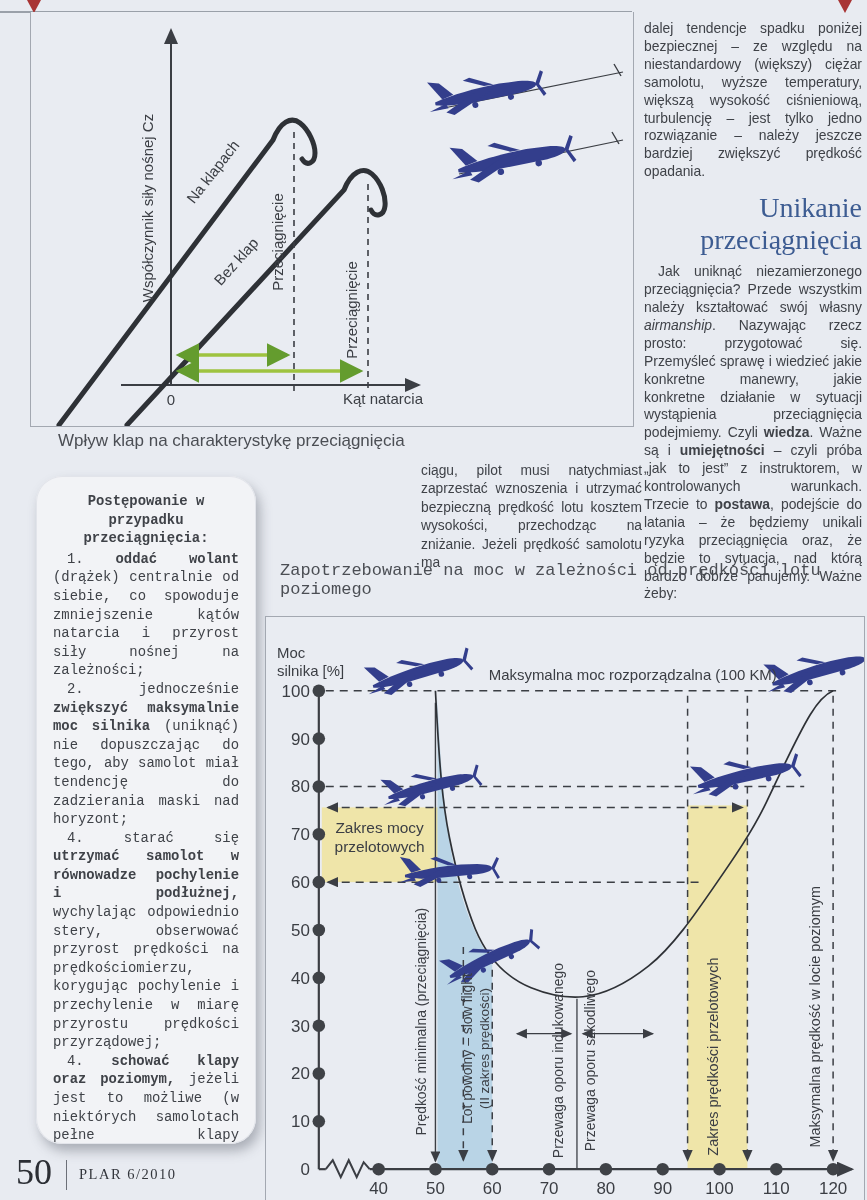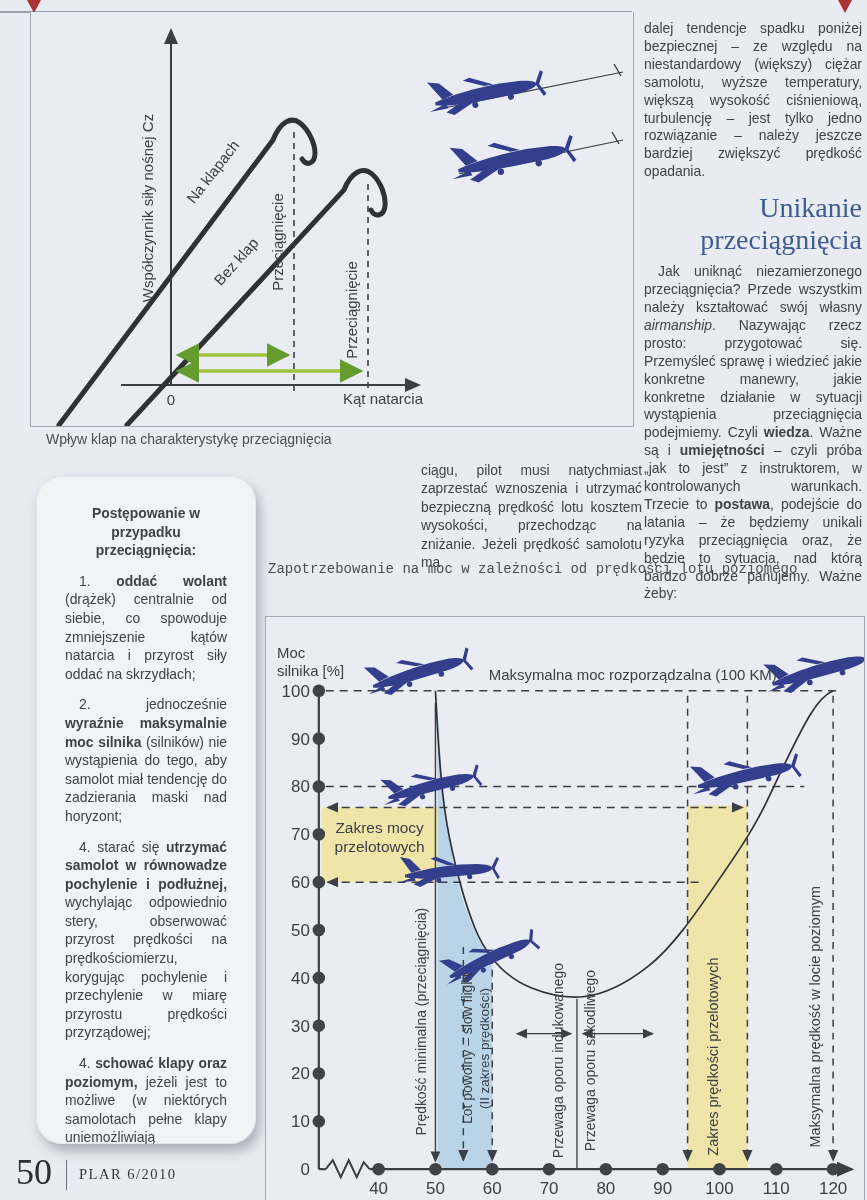--- a/index.html
+++ b/index.html
@@ -6,36 +6,36 @@
   .page{position:relative;width:867px;height:1200px;background:#e8ebf1;overflow:hidden;
         font-family:"Liberation Sans",sans-serif;color:#3f4248;}
   .topline{position:absolute;left:0;top:11px;width:632px;height:2px;background:#9aa0a9;}
   .regmark{position:absolute;top:0;width:0;height:0;border-left:7px solid transparent;
            border-right:7px solid transparent;border-top:13px solid #a83434;}
   .regmark.left{left:27px;} .regmark.right{left:838px;}
   .chartbox{position:absolute;background:#e9ecf2;}
   .chartbox.top{left:30px;top:12px;width:602px;height:414px;
                 border-left:1px solid #a3a8b1;border-right:1px solid #a3a8b1;border-bottom:1px solid #a3a8b1;}
   .chartbox.bottom{left:265px;top:616px;width:598px;height:612px;border:1px solid #a3a8b1;}
-  .caption{position:absolute;font-size:14px;color:#4b4e54;}
+  .caption{position:absolute;font-size:17px;color:#4b4e54;margin-left:12px;}
   .cap1{left:46px;top:431px;} .cap2{left:268px;top:561px;font-family:Liberation Mono, monospace;}
   .col{position:absolute;text-align:justify;}
   .right-col{left:644px;top:20px;width:218px;height:580px;overflow:hidden;
              font-size:13.9px;line-height:17.9px;}
   .right-col p{margin:0;}
   .right-col h2{font-family:"Liberation Serif",serif;font-weight:normal;color:#3d5c92;
                 font-size:28px;line-height:32px;margin:11px 0 7px 0;text-align:right;}
   .indent{text-indent:14px;}
   .mid-col{left:421px;top:462px;width:221px;font-size:13.8px;line-height:18.4px;}
   .mid-col p{margin:0;}
   .pbox{position:absolute;left:36px;top:476px;width:186px;height:636px;padding:16px 17px;
         background:#f2f3f6;border-radius:26px;overflow:hidden;
         box-shadow:4px 7px 12px rgba(70,75,90,.38), inset 0 0 0 1px #e2e4ea;
         font-size:13.9px;line-height:18.6px;text-align:justify;}
-  .pbox p{margin:12px;}
+  .pbox p{margin:0;font-family:Liberation Mono, monospace;}
   .ptitle{font-weight:bold;text-align:center !important;text-indent:0 !important;margin-bottom:2px !important;}
   .footer{position:absolute;left:16px;top:1152px;display:flex;align-items:flex-start;}
   .pageno{font-family:"Liberation Serif",serif;font-size:36px;color:#2b2e34;line-height:40px;}
   .fdiv{width:1px;height:30px;background:#6c7078;margin:8px 12px 0 14px;}
   .mag{font-family:"Liberation Serif",serif;font-size:14.5px;letter-spacing:1.5px;color:#33363c;margin-top:14px;}
   svg{display:block;}
   svg text{font-family:"Liberation Sans",sans-serif;fill:#3b3e44;}
 </style>
 </head>
 <body>
@@ -98,22 +98,22 @@
 
   <div class="col right-col">
     <p>dalej tendencje spadku poniżej bezpiecznej – ze względu na niestandardowy (większy) ciężar samolotu, wyższe temperatury, większą wysokość ciśnieniową, turbulencję – jest tylko jedno rozwiązanie – należy jeszcze bardziej zwiększyć prędkość opadania.</p>
     <h2>Unikanie przeciągnięcia</h2>
     <p class="indent"><span>Jak uniknąć niezamierzonego przeciągnięcia? Przede wszystkim należy kształtować swój własny </span><span style="font-style: italic;">airmanship</span><span>. Nazywając rzecz prosto: przygotować się. Przemyśleć sprawę i wiedzieć jakie konkretne manewry, jakie konkretne działanie w sytuacji wystąpienia przeciągnięcia podejmiemy. Czyli </span><span style="font-weight: 700;">wiedza</span><span>. Ważne są i </span><span style="font-weight: 700;">umiejętności</span><span> – czyli próba „jak to jest” z instruktorem, w kontrolowanych warunkach. Trzecie to </span><span style="font-weight: 700;">postawa</span><span>, podejście do latania – że będziemy unikali ryzyka przeciągnięcia oraz, że będzie to sytuacja, nad którą bardzo dobrze panujemy. Ważne żeby:</span></p>
 
   </div>
 
   <div class="pbox">
     <p class="ptitle">Postępowanie w przypadku przeciągnięcia:</p>
-    <p class="indent"><span>1. </span><span style="font-weight: 700;">oddać wolant</span><span> (drążek) centralnie od siebie, co spowoduje zmniejszenie kątów natarcia i przyrost siły oddać na skrzydłach;</span></p>
-    <p class="indent"><span>2. jednocześnie </span><span style="font-weight: 700;">wyraźnie maksymalnie moc silnika</span><span> (silników) nie wystąpienia do tego, aby samolot miał tendencję do zadzierania maski nad horyzont;</span></p>
+    <p class="indent"><span>1. </span><span style="font-weight: 700;">oddać wolant</span><span> (drążek) centralnie od siebie, co spowoduje zmniejszenie kątów natarcia i przyrost siły nośnej na zależności;</span></p>
+    <p class="indent"><span>2. jednocześnie </span><span style="font-weight: 700;">zwiększyć maksymalnie moc silnika</span><span> (uniknąć) nie dopuszczając do tego, aby samolot miał tendencję do zadzierania maski nad horyzont;</span></p>
     <p class="indent"><span>4. starać się </span><span style="font-weight: 700;">utrzymać samolot w równowadze pochylenie i podłużnej,</span><span> wychylając odpowiednio stery, obserwować przyrost prędkości na prędkościomierzu, korygując pochylenie i przechylenie w miarę przyrostu prędkości przyrządowej;</span></p>
     <p class="indent"><span>4. </span><span style="font-weight: 700;">schować klapy oraz poziomym,</span><span> jeżeli jest to możliwe (w niektórych samolotach pełne klapy uniemożliwiają jakiekolwiek wznoszenie). W trakcie chowania podwozia mogą zmienić się wyraźnie siły na drążku, co wymaga odpowiedniego przetrymowania samolotu;</span></p>
     <p class="indent"><span>5. </span><span style="font-weight: 700;">utrzymywać bezpieczny kierunek lotu</span></p>
   </div>
 
   <div class="col mid-col">
     <p>ciągu, pilot musi natychmiast zaprzestać wznoszenia i utrzymać bezpieczną prędkość lotu kosztem wysokości, przechodząc na zniżanie. Jeżeli prędkość samolotu ma</p>
   </div>
 
   <div class="caption cap2">Zapotrzebowanie na moc w zależności od prędkości lotu poziomego</div>

